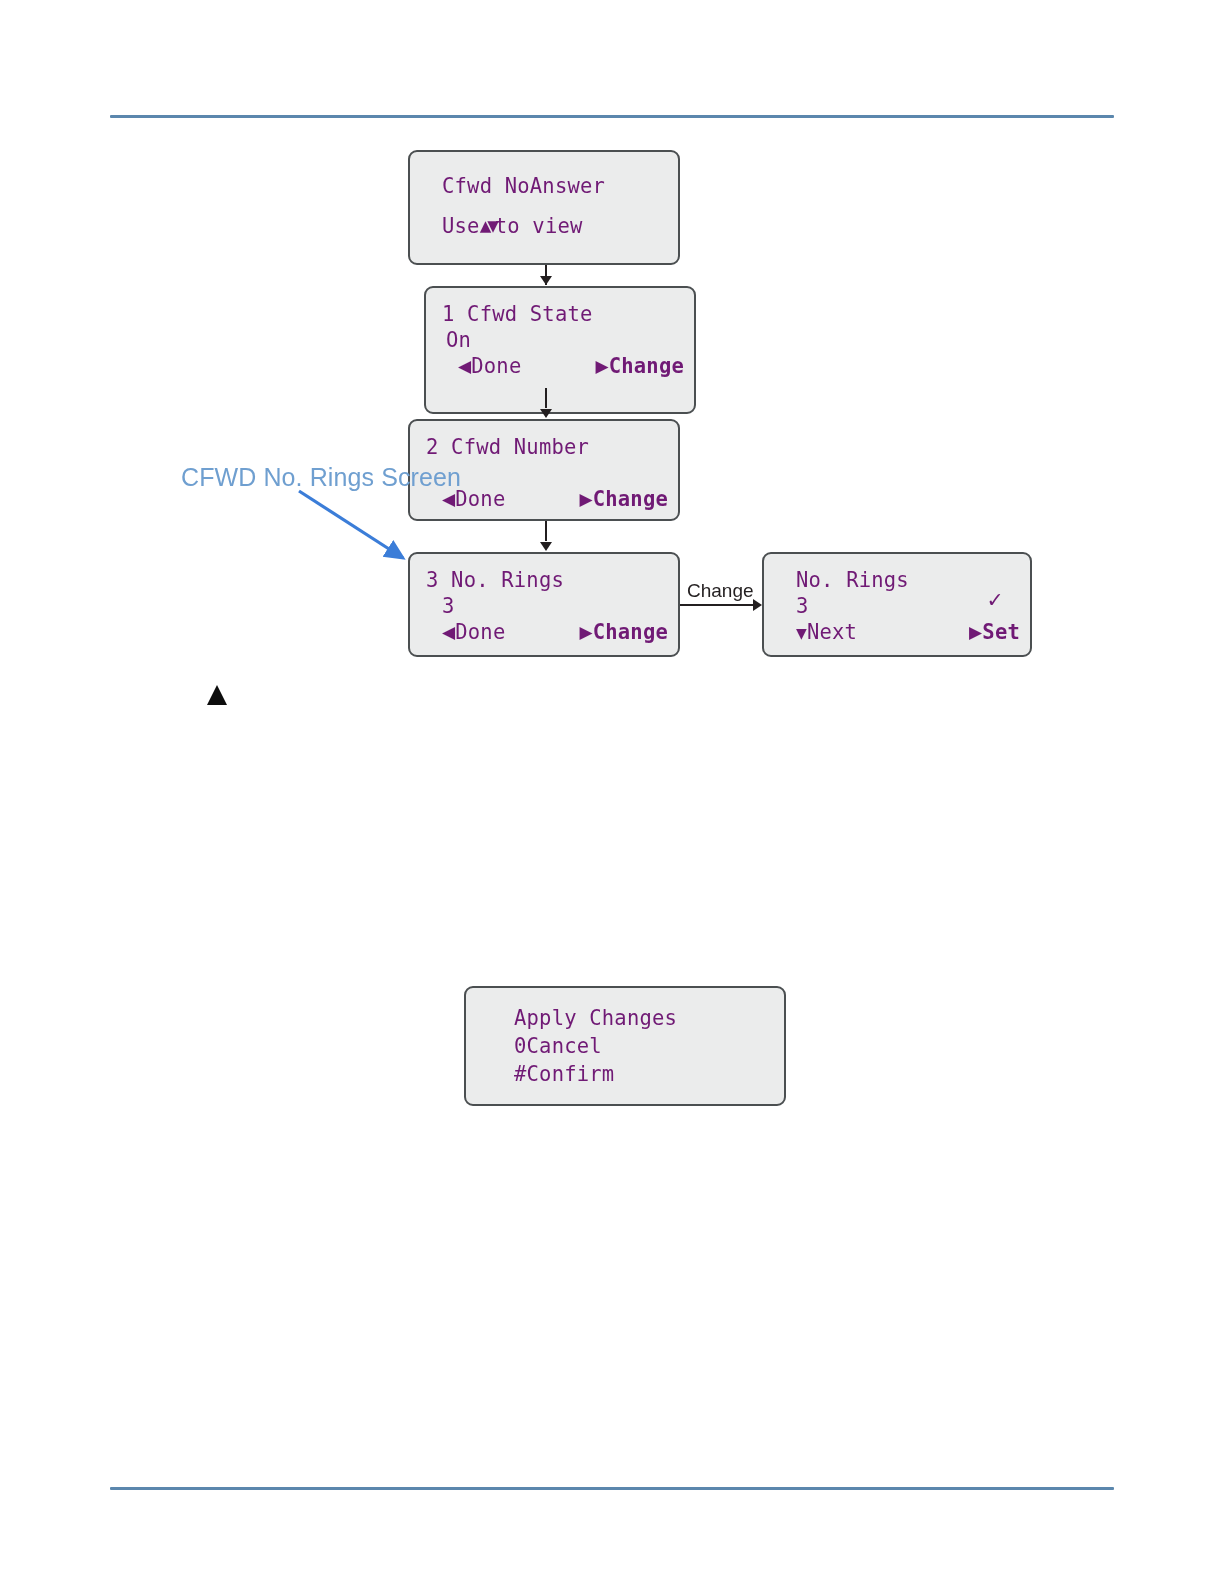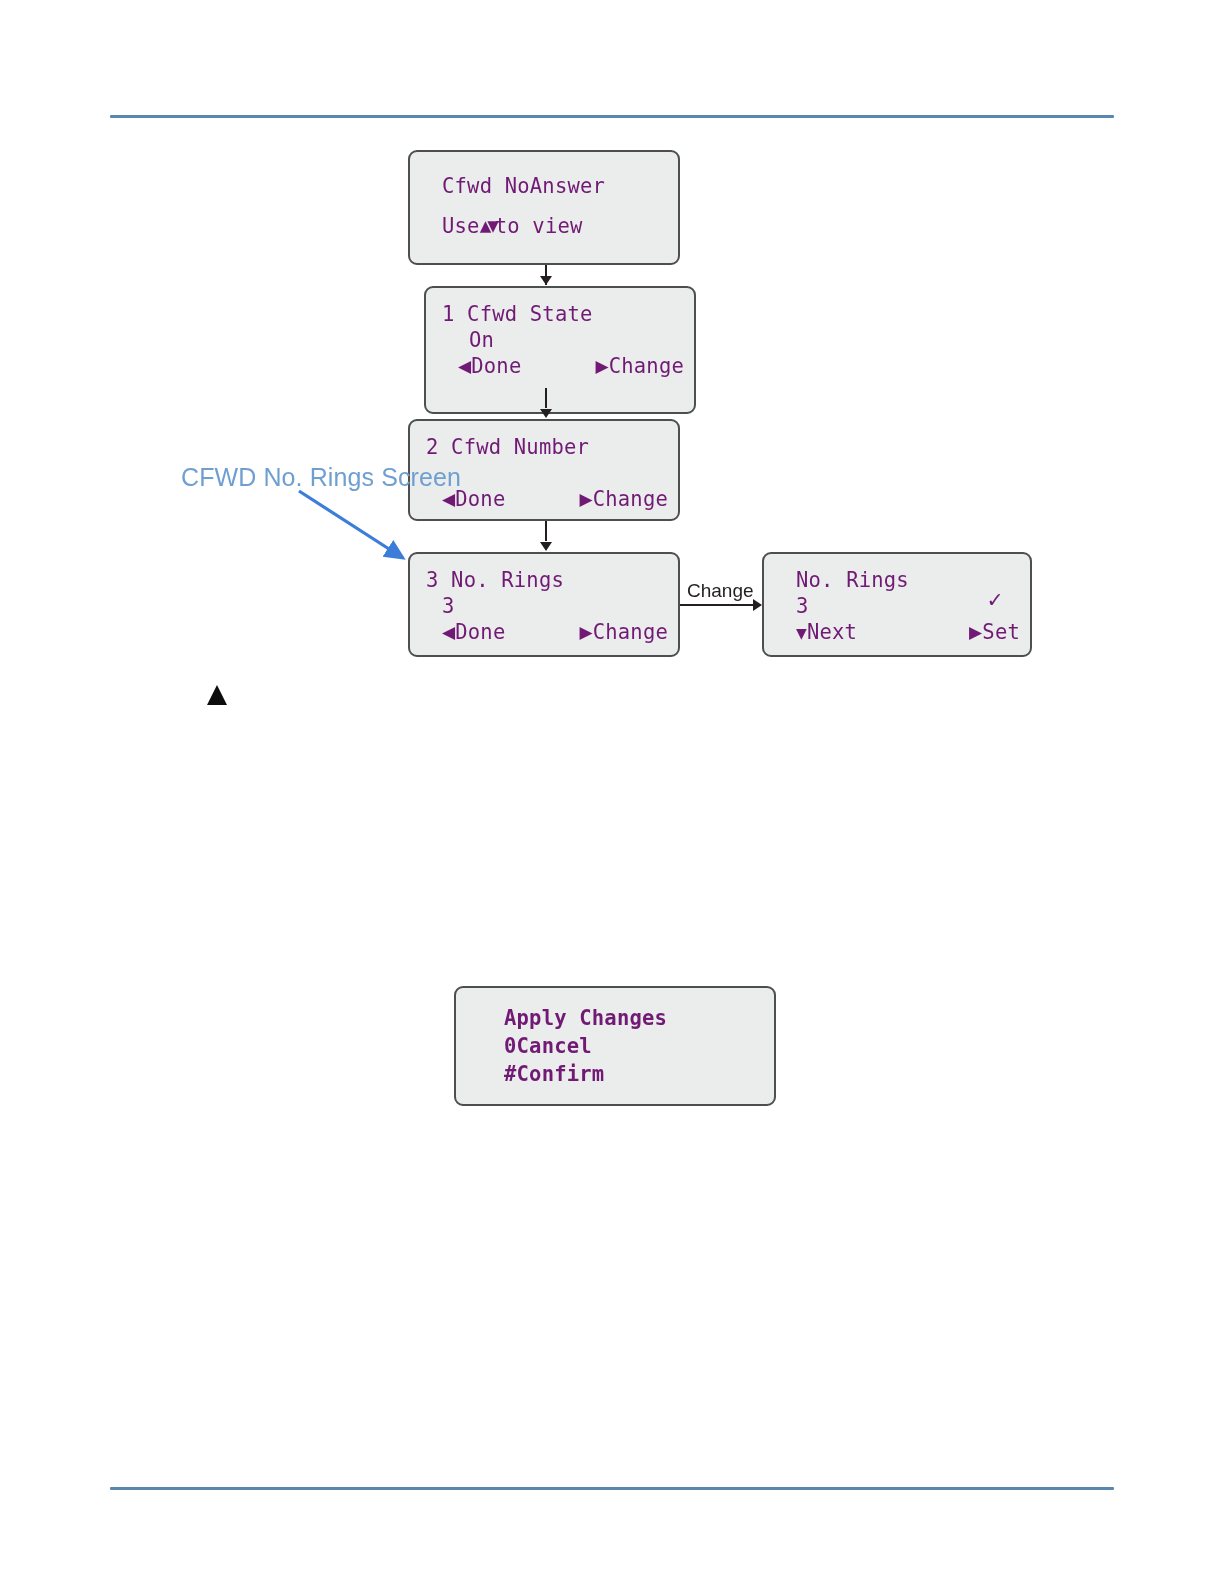--- a/index.html
+++ b/index.html
@@ -39,20 +39,21 @@
   }
   .lcd .line {
     position: absolute;
     white-space: pre;
     font-size: 20.5px;
     letter-spacing: 0.2px;
     line-height: 1;
   }
   .lcd .line.right {
     left: auto;
+    font-weight: bold;
   }
 
   
   .glyph {
     font-family: "DejaVu Sans", sans-serif;
     font-size: 17px;
     line-height: 1;
     position: relative;
     top: -1px;
   }
@@ -136,21 +137,21 @@
 <div class="lcd" style="left:408px; top:150px; width:272px; height:115px;">
   <div class="line" style="left:32px; top:24px;"><span>Cfwd NoAnswer</span></div>
   <div class="line" style="left:32px; top:64px;"><span>Use</span><span class="glyph updown">▲▼</span><span>to view</span></div>
 </div>
 
 <div class="conn-v" style="left:545px; top:265px; height:20px;"></div>
 <div class="conn-v-head" style="left:540px; top:276px;"></div>
 
 <div class="lcd" style="left:408px; top:286px; width:272px; height:128px;margin-left:16px;">
   <div class="line" style="left:16px; top:16px;"><span>1 Cfwd State</span></div>
-  <div class="line" style="left:43px; top:42px;"><span>On</span></div>
+  <div class="line" style="left:20px; top:42px;"><span>On</span></div>
   <div class="line" style="left:32px; top:68px;"><span class="glyph">◀</span><span>Done</span></div>
   <div class="line right" style="right:10px; top:68px;"><span class="glyph">▶</span><span>Change</span></div>
 </div>
 
 <div class="conn-v" style="left:545px; top:388px; height:20px;"></div>
 <div class="conn-v-head" style="left:540px; top:409px;"></div>
 
 <div class="lcd" style="left:408px; top:419px; width:272px; height:102px;padding-left:12px;">
   <div class="line" style="left:16px; top:16px;"><span>2 Cfwd Number</span></div>
   <div class="line" style="left:32px; top:42px;"><span></span></div>
@@ -186,17 +187,17 @@
   <defs>
     <marker id="bluehead" markerWidth="7" markerHeight="7" refX="5.6" refY="3.1" orient="auto" markerUnits="strokeWidth">
       <path d="M0,0 L6.6,3.1 L0,6.2 z" fill="#3b7dd8"></path>
     </marker>
   </defs>
   <line x1="4" y1="6" x2="108" y2="73" stroke="#3b7dd8" stroke-width="3.2" marker-end="url(#bluehead)"></line>
 </svg>
 
 <div class="note-marker" style="left:207px; top:685px;"></div>
 
-<div class="lcd" style="left:454px; top:986px; width:322px; height:120px;font-weight:bold;">
+<div class="lcd" style="left:464px; top:986px; width:322px; height:120px;">
   <div class="line" style="left:48px; top:20px;"><span>Apply Changes</span></div>
   <div class="line" style="left:48px; top:48px;"><span>0Cancel</span></div>
   <div class="line" style="left:48px; top:76px;"><span>#Confirm</span></div>
 </div>
 
 </body></html>

